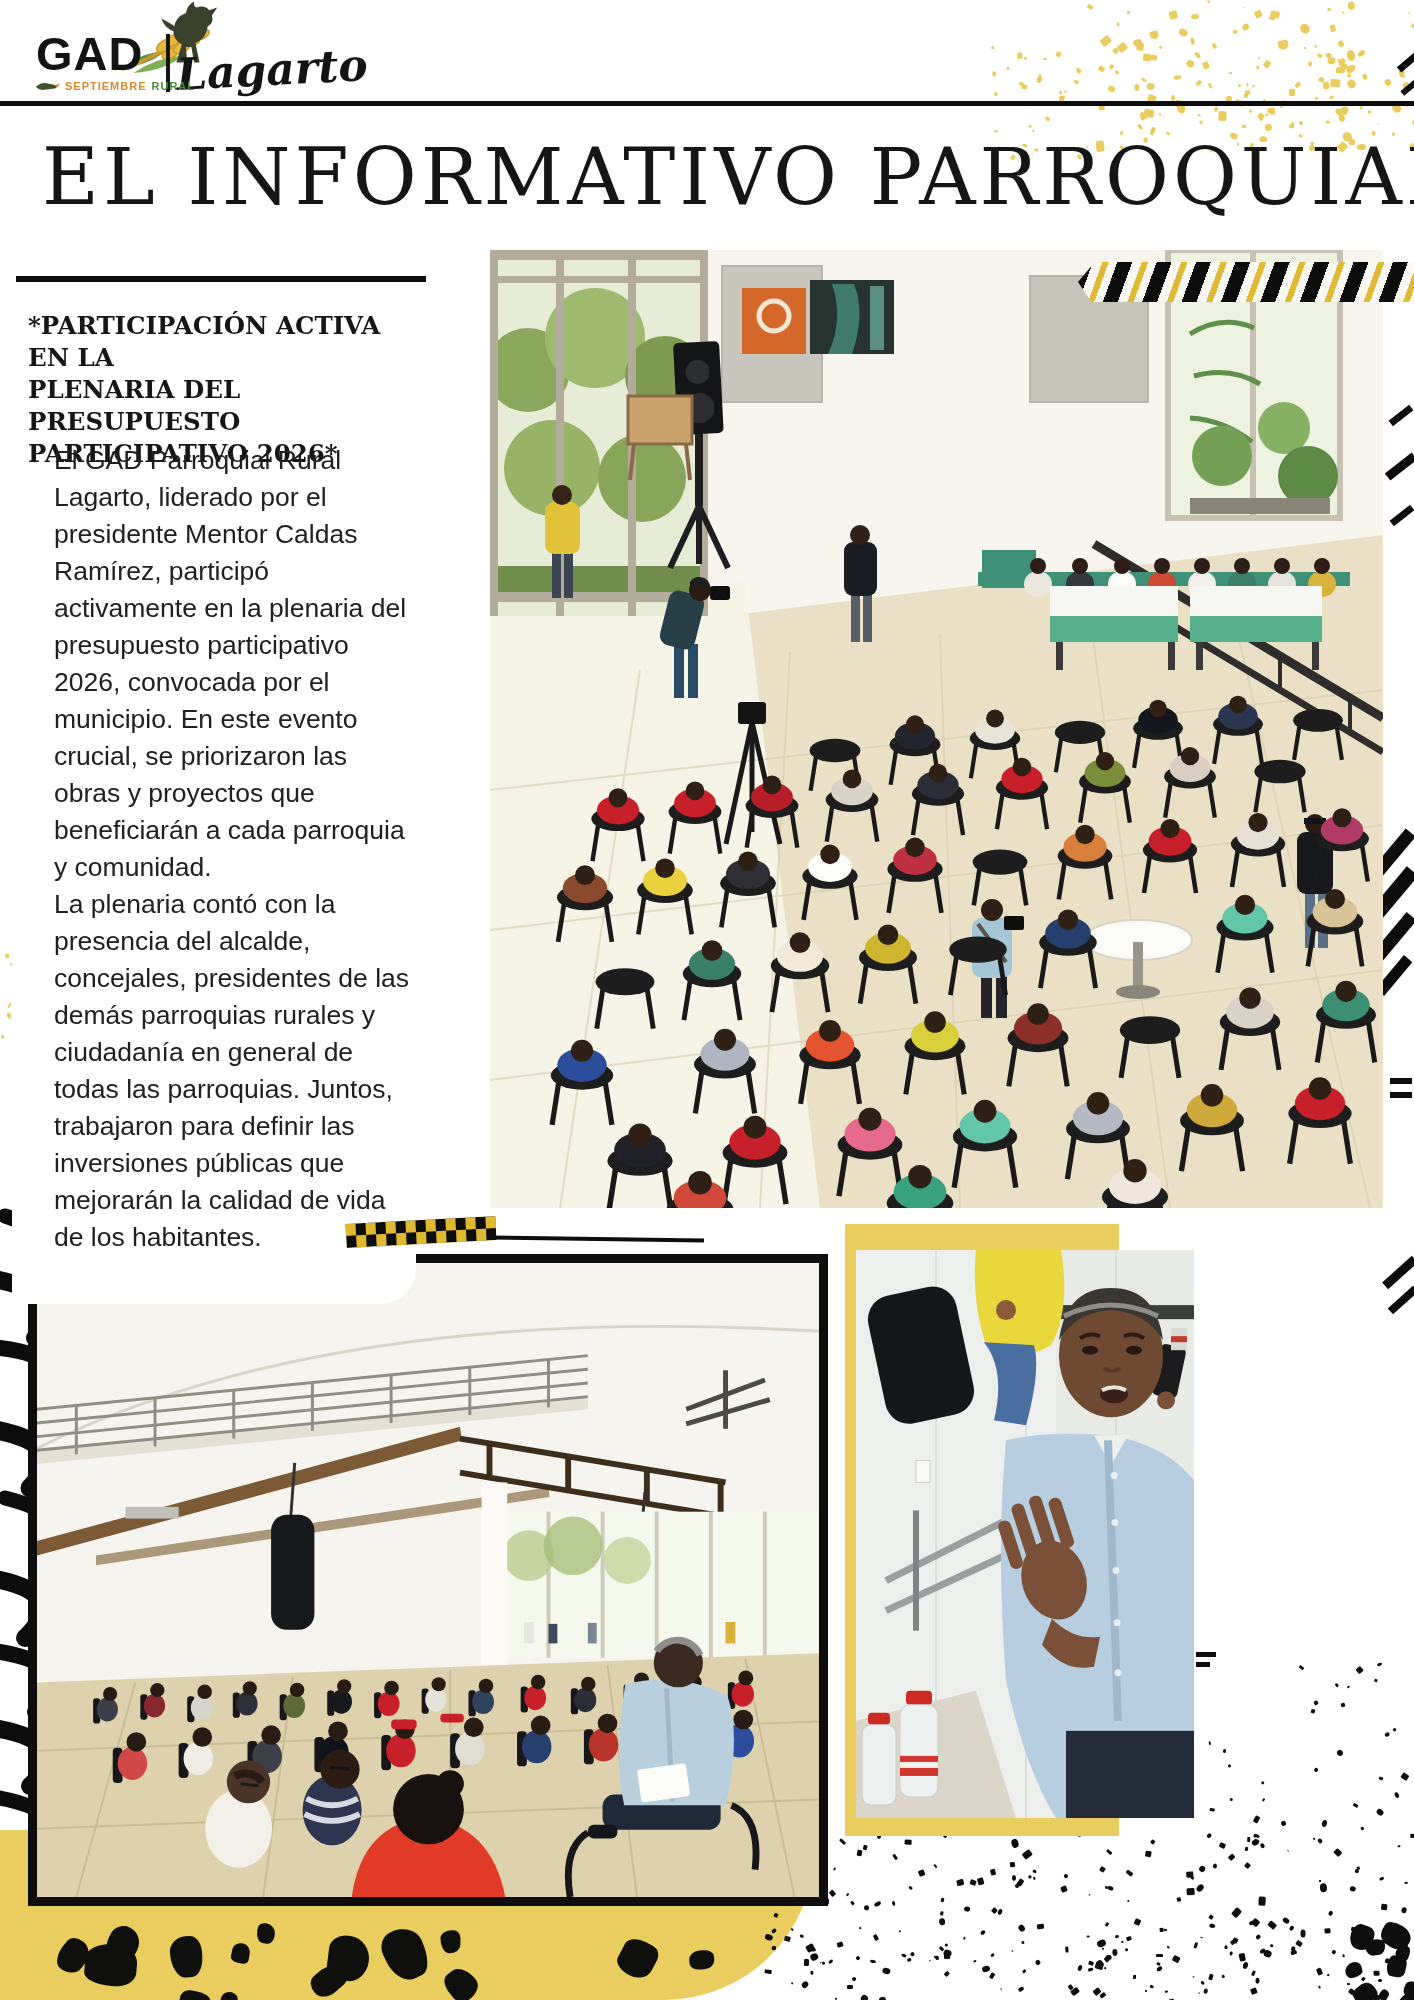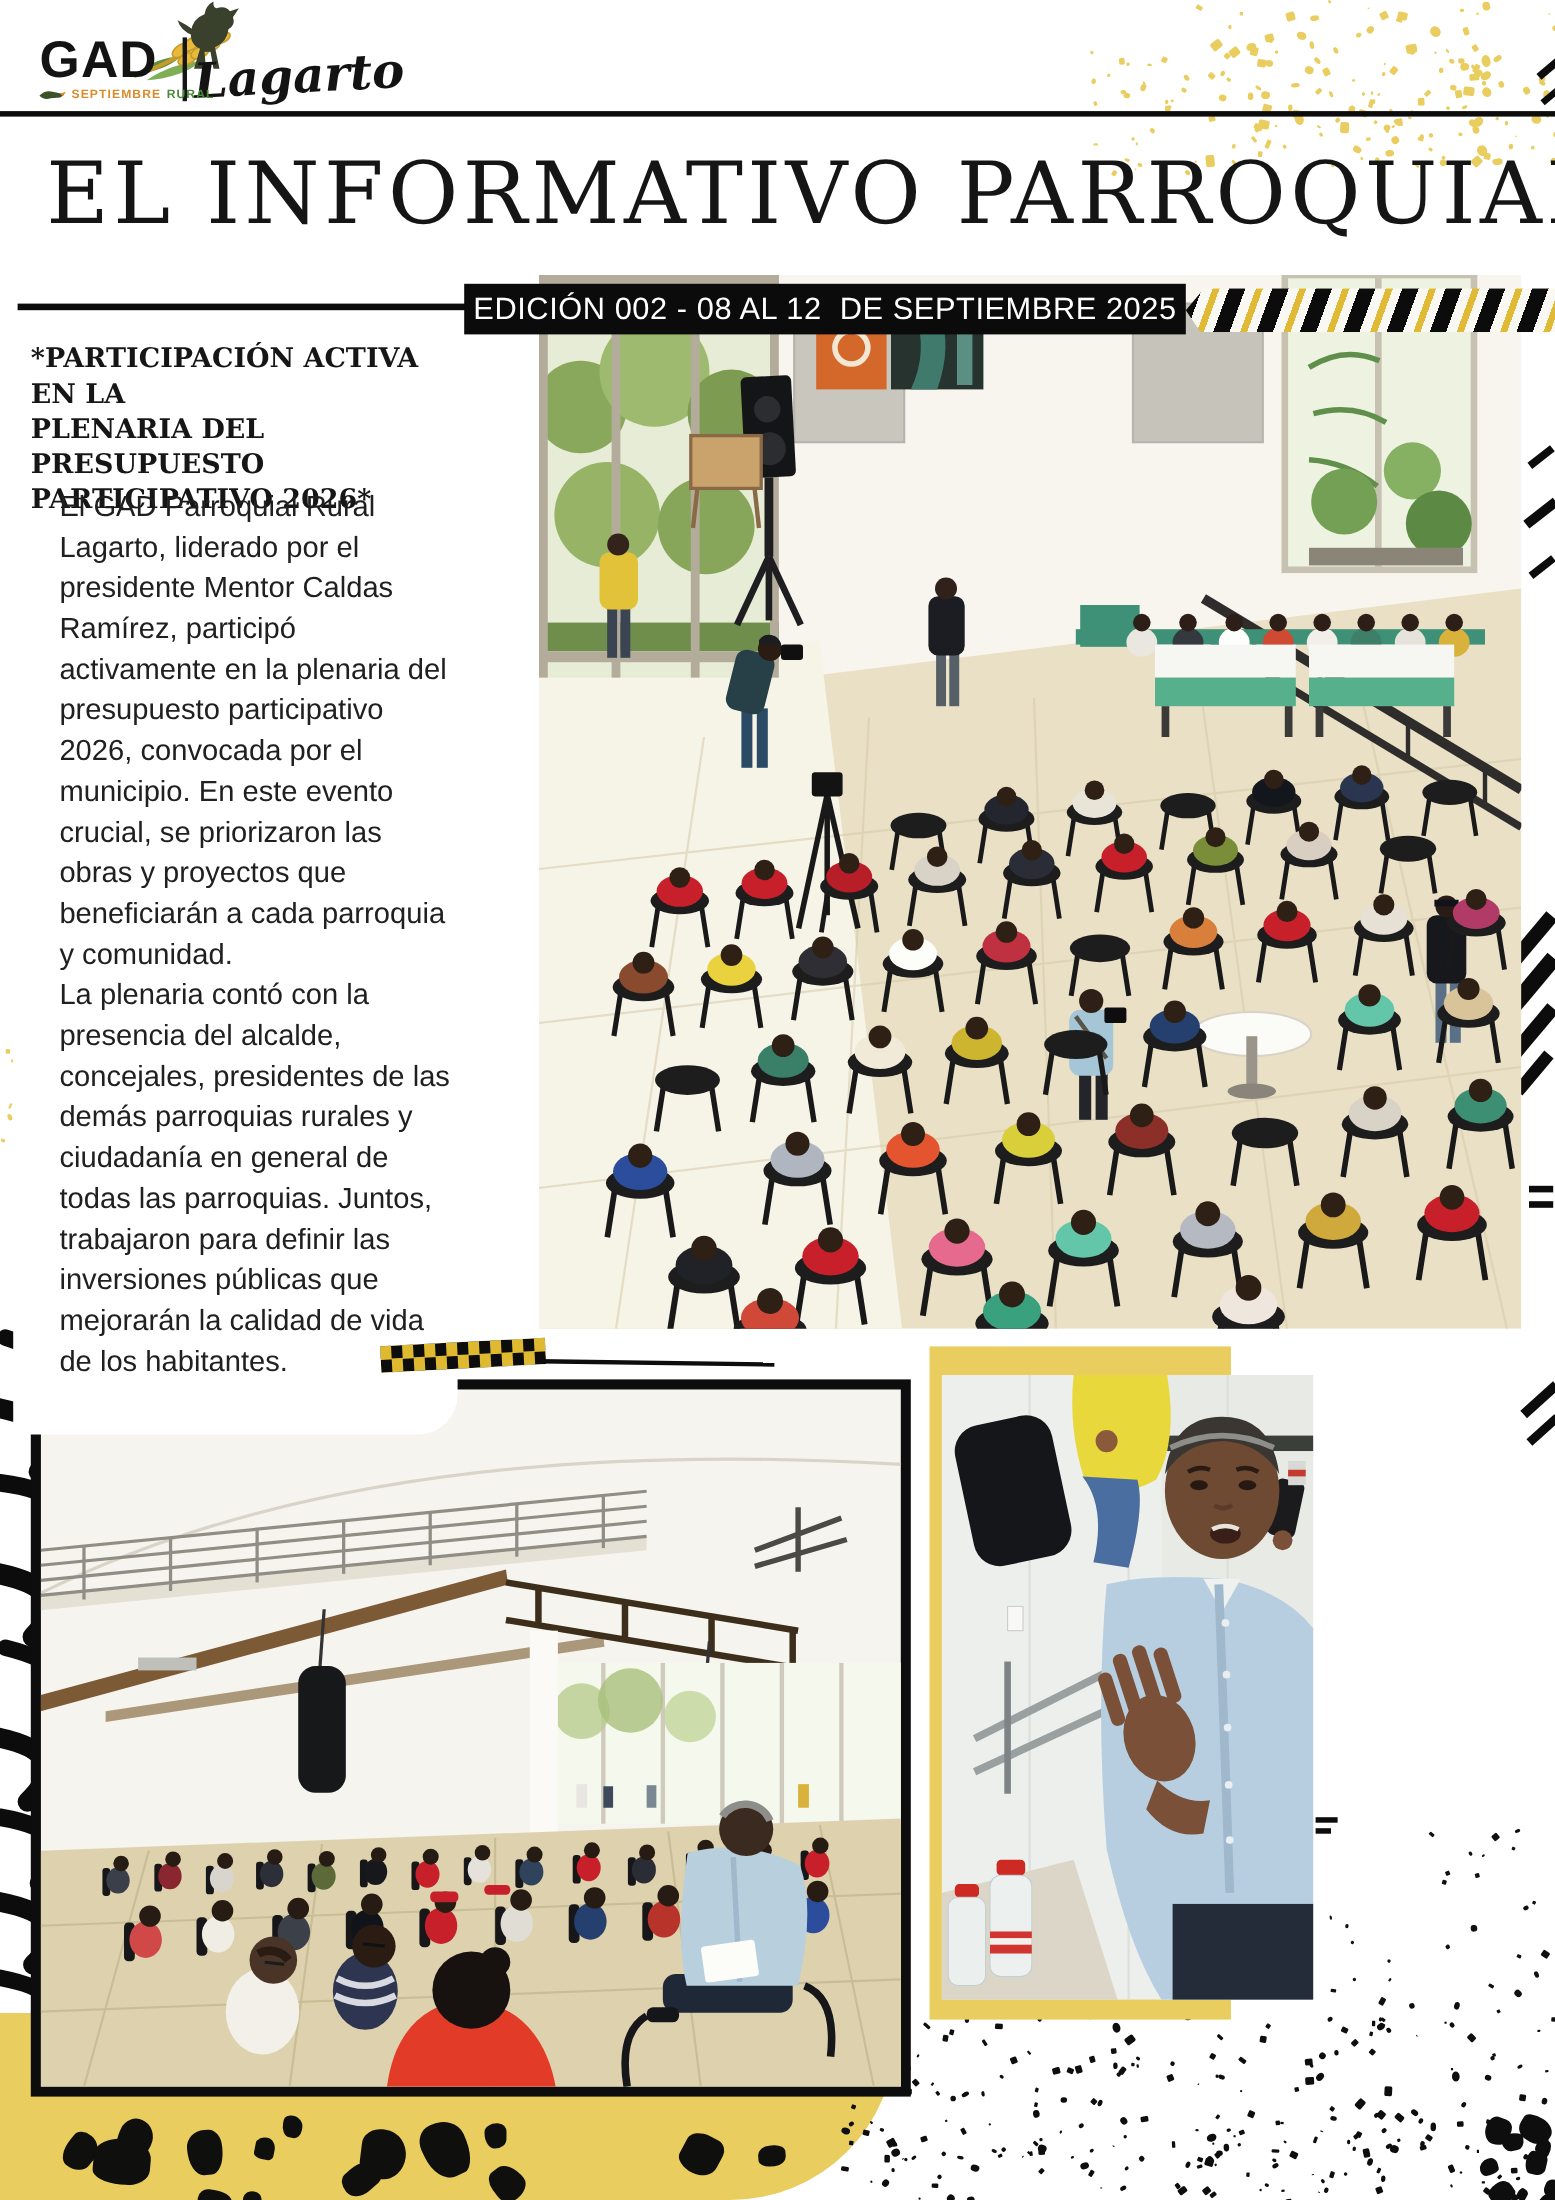--- a/index.html
+++ b/index.html
@@ -654,21 +654,20 @@
       <svg viewBox="0 0 30 14" width="26" height="12">
         <path d="M2,8 Q8,2 16,4 L26,6 Q28,8 24,10 L14,11 Q6,13 2,8 Z" fill="#3d5226"></path>
         <path d="M24,6 L30,4 L27,9 Z" fill="#d98a2b"></path>
       </svg>
       <span class="t1">SEPTIEMBRE</span>
       <span class="t2">RURAL</span>
     </span>
   </div>
   <div class="abs paper-title">EL INFORMATIVO PARROQUIAL</div>
   <div class="abs edition-rule"></div>
-  <div class="abs edition-bar">EDICIÓN 002 - 08 AL 12  DE SEPTIEMBRE 2025</div>
   <div class="abs edition-stripes"></div>
 
   <div class="abs textbox"></div>
   <div class="abs article-headline">*PARTICIPACIÓN ACTIVA EN LA
 PLENARIA DEL PRESUPUESTO
 PARTICIPATIVO 2026*</div>
   <div class="abs article-body">El GAD Parroquial Rural Lagarto, liderado por el presidente Mentor Caldas Ramírez, participó activamente en la plenaria del presupuesto participativo 2026, convocada por el municipio. En este evento crucial, se priorizaron las obras y proyectos que beneficiarán a cada parroquia y comunidad.
 La plenaria contó con la presencia del alcalde, concejales, presidentes de las demás parroquias rurales y ciudadanía en general de todas las parroquias. Juntos, trabajaron para definir las inversiones públicas que mejorarán la calidad de vida de los habitantes.</div>
 
   <div class="abs main-photo">

